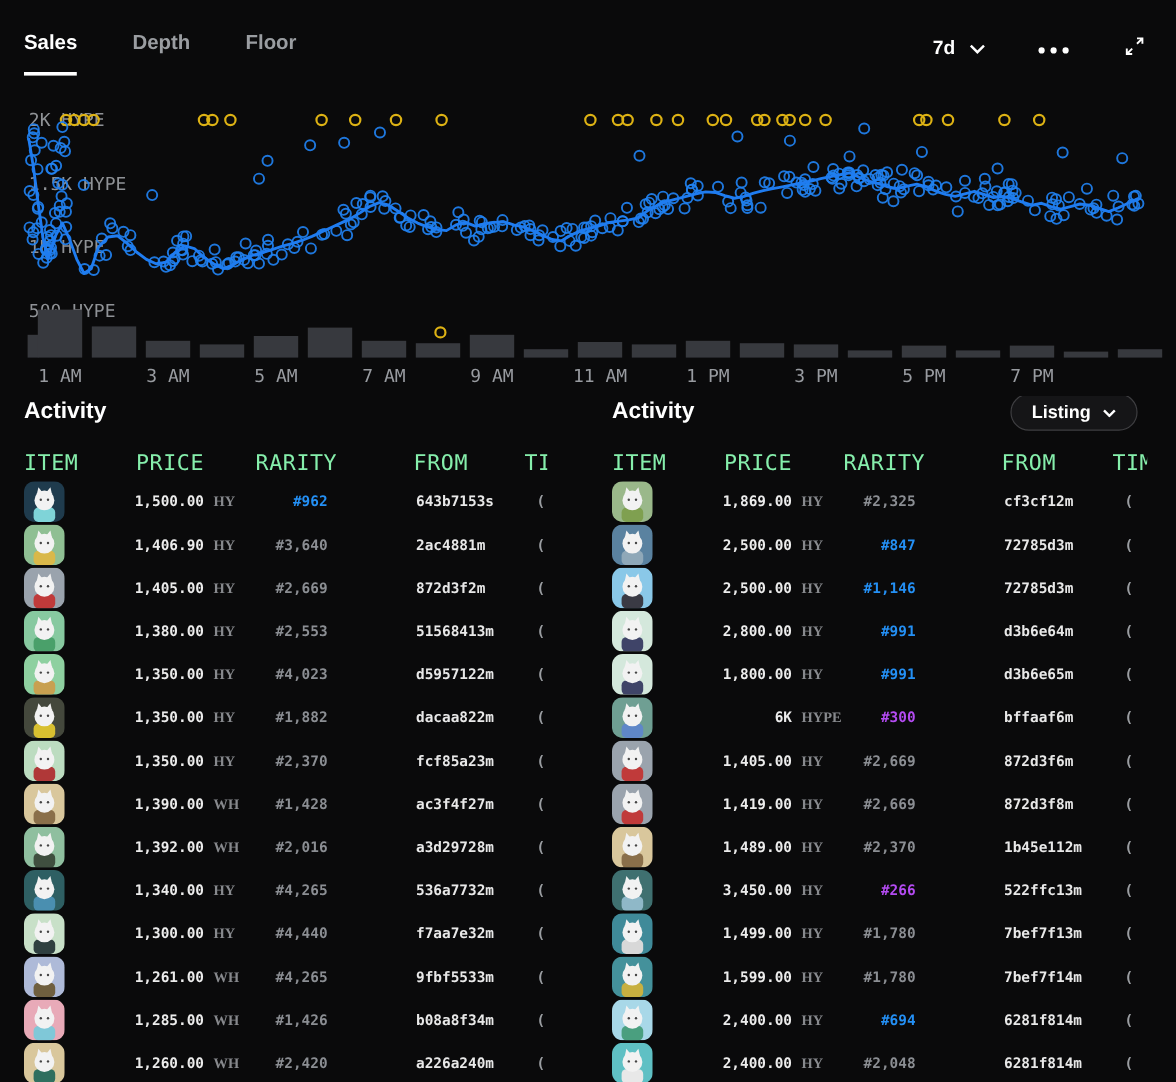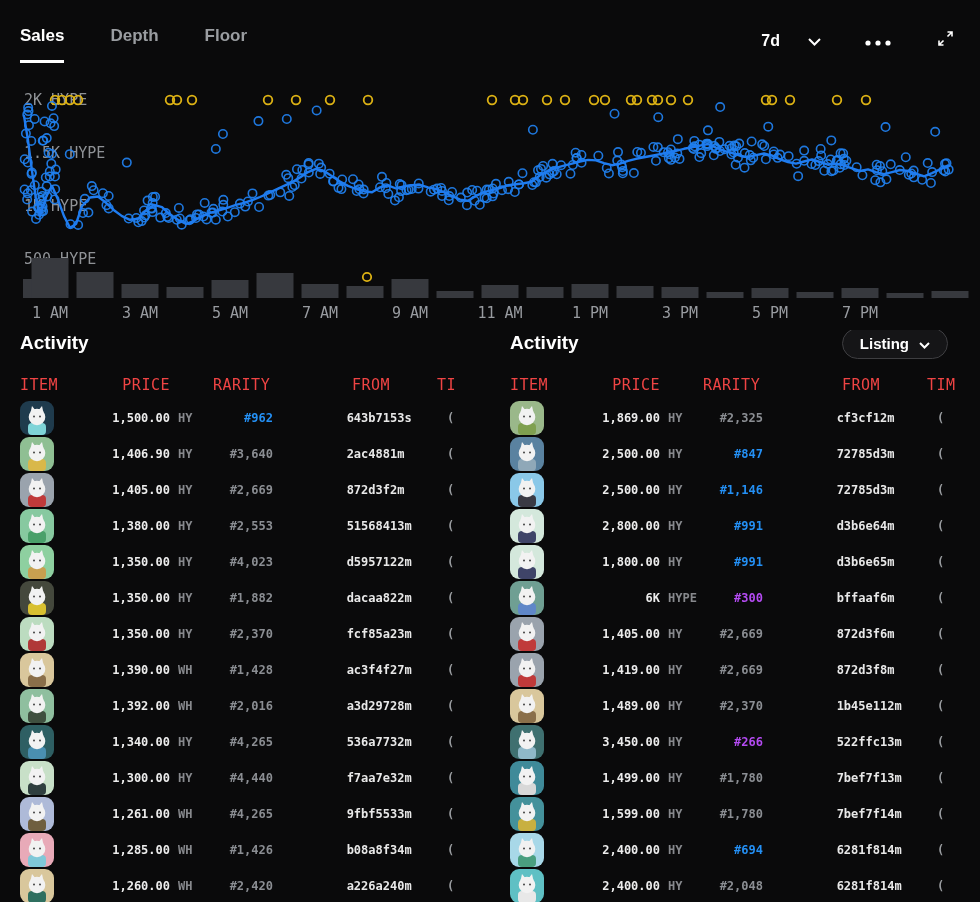--- a/index.html
+++ b/index.html
@@ -4,51 +4,51 @@
 <style>
   html,body{margin:0;padding:0;background:#0a0a0b;}
   .app{position:relative;width:980px;height:902px;overflow:hidden;background:#0a0a0b;
        font-family:"Liberation Sans",sans-serif;color:#ececec;}
   
   .topbar{position:absolute;top:0;left:0;width:980px;height:70px;}
   .tabs{position:absolute;left:20px;top:26px;display:flex;gap:46px;}
   .tab{font-size:17px;font-weight:bold;color:#9a9da1;cursor:pointer;padding-bottom:14px;}
   .tab.active{color:#ffffff;border-bottom:3px solid #ffffff;}
   .controls{position:absolute;right:26px;top:30px;display:flex;align-items:center;gap:44px;}
-  .rangebtn{display:flex;align-items:center;gap:28px;font-size:16px;font-weight:bold;color:#fff;cursor:pointer;}
+  .rangebtn{display:flex;align-items:center;gap:12px;font-size:16px;font-weight:bold;color:#fff;cursor:pointer;}
   .iconbtn{display:flex;align-items:center;cursor:pointer;}
   
   .chartwrap{position:absolute;left:0;top:85px;width:980px;height:240px;}
   
   .activity{position:absolute;top:330px;height:572px;overflow:hidden;}
   .act-left{left:20px;width:436px;}
   .act-right{left:510px;width:446px;}
   .act-head{position:relative;height:44px;}
   .act-title{position:absolute;left:0;top:2px;font-size:19px;font-weight:bold;color:#fff;}
   .pill{position:absolute;top:-2px;display:inline-flex;align-items:center;gap:10px;
         padding:6px 17px;border:1px solid #3e3e41;border-radius:17px;background:#151517;
         font-size:15px;font-weight:bold;color:#fff;cursor:pointer;white-space:nowrap;}
   .act-left .pill{right:1px;}
   .act-right .pill{right:8px;}
   .cols{position:relative;height:26px;font-family:"DejaVu Sans Mono",monospace;
-        font-size:15px;color:#ef4444;letter-spacing:.5px;}
+        font-size:18px;color:#86efac;letter-spacing:.5px;}
   .cols span{position:absolute;top:2px;white-space:nowrap;}
   .c-item{left:0;}
   .c-price{left:60px;width:90px;text-align:right;}
   .c-rarity{left:193px;width:60px;text-align:left;}
   .c-from{left:290px;width:80px;text-align:right;}
   .c-time{left:417px;}
   .rows{position:relative;}
   .trow{display:grid;grid-template-columns:34px 116px 46px 57px 117px 50px 16px;
         align-items:center;height:36px;cursor:pointer;
         font-family:"DejaVu Sans Mono",monospace;font-size:12px;font-weight:bold;}
   .avatar{width:34px;height:34px;border-radius:9px;overflow:hidden;display:block;}
   .avatar svg{display:block;}
   .pnum{text-align:right;color:#ececec;white-space:nowrap;}
-  .cur{color:#87898d;padding-left:8px;overflow:hidden;white-space:nowrap;}
+  .cur{color:#87898d;padding-left:8px;overflow:hidden;white-space:nowrap;font-family:Liberation Serif, serif;}
   .rarity{text-align:right;color:#8b8e93;white-space:nowrap;}
   .rarity.tier-blue{color:#2490f5;}
   .rarity.tier-purple{color:#b44bf2;}
   .from{text-align:right;color:#e8e8e8;white-space:nowrap;}
   .time{text-align:left;color:#e8e8e8;white-space:nowrap;}
   .paren{color:#9a9da1;padding-left:7px;white-space:nowrap;}
 </style>
 </head>
 <body>
 

